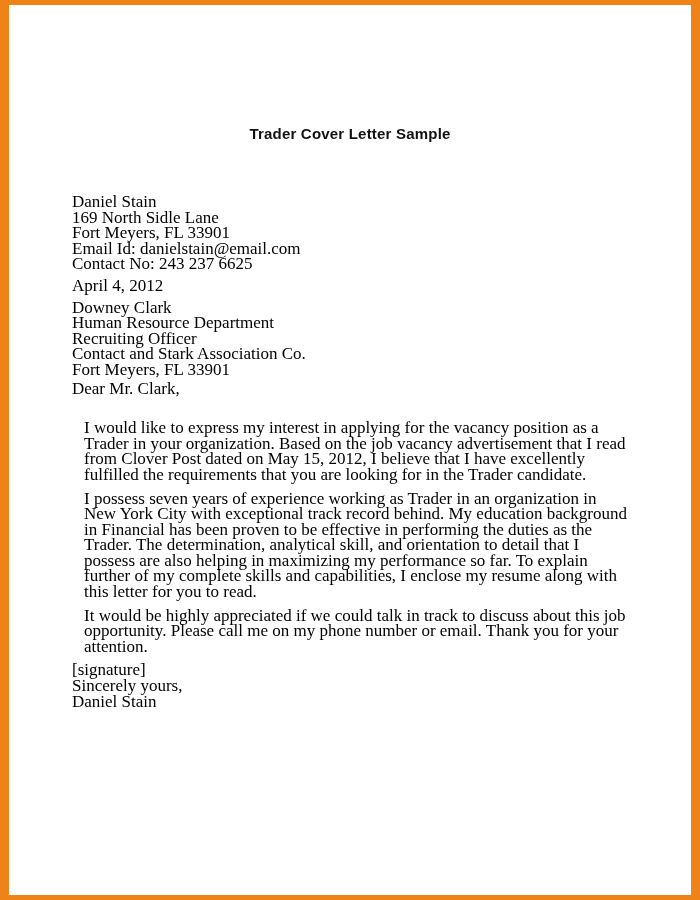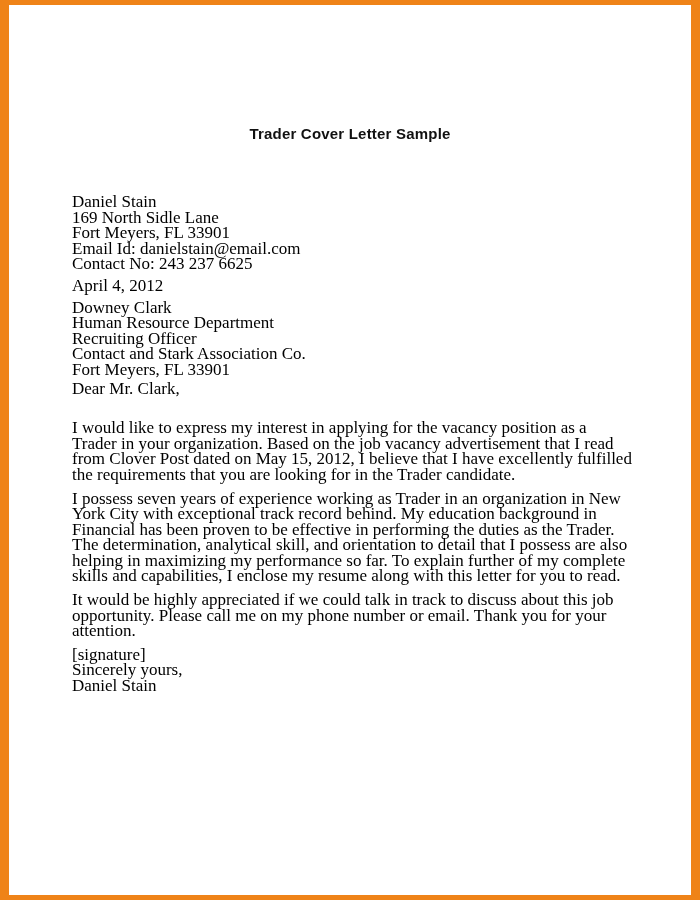--- a/index.html
+++ b/index.html
@@ -36,21 +36,21 @@
   }
   .letter {
     margin: 52px 0 0 63px; 
     width: 560px;
     font-size: 17px;
     line-height: 15.6px;
   }
   .block { margin-bottom: 6px; }
   .block.recipient { margin-bottom: 3px; }
   .block.salutation { margin-bottom: 24px; }
-  .para { margin-bottom: 8px; text-align: left; }
+  .para { margin-bottom: 8px; text-align: left; margin-left: 12px; }
   .line { white-space: nowrap; }
   .closing .line { white-space: nowrap; }
 </style>
 </head>
 <body>
 
 <div class="page">
 
   <h1 class="title">Trader Cover Letter Sample</h1>
 

